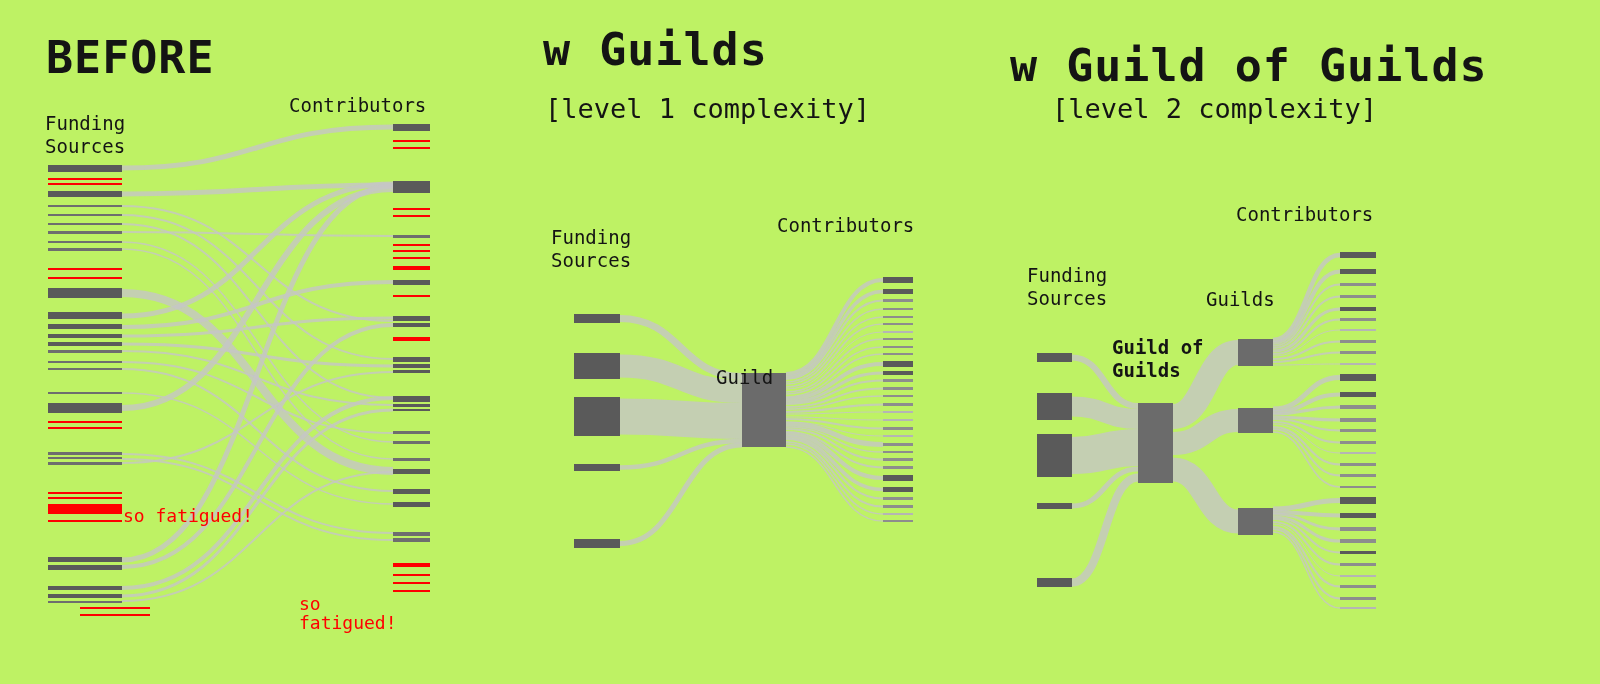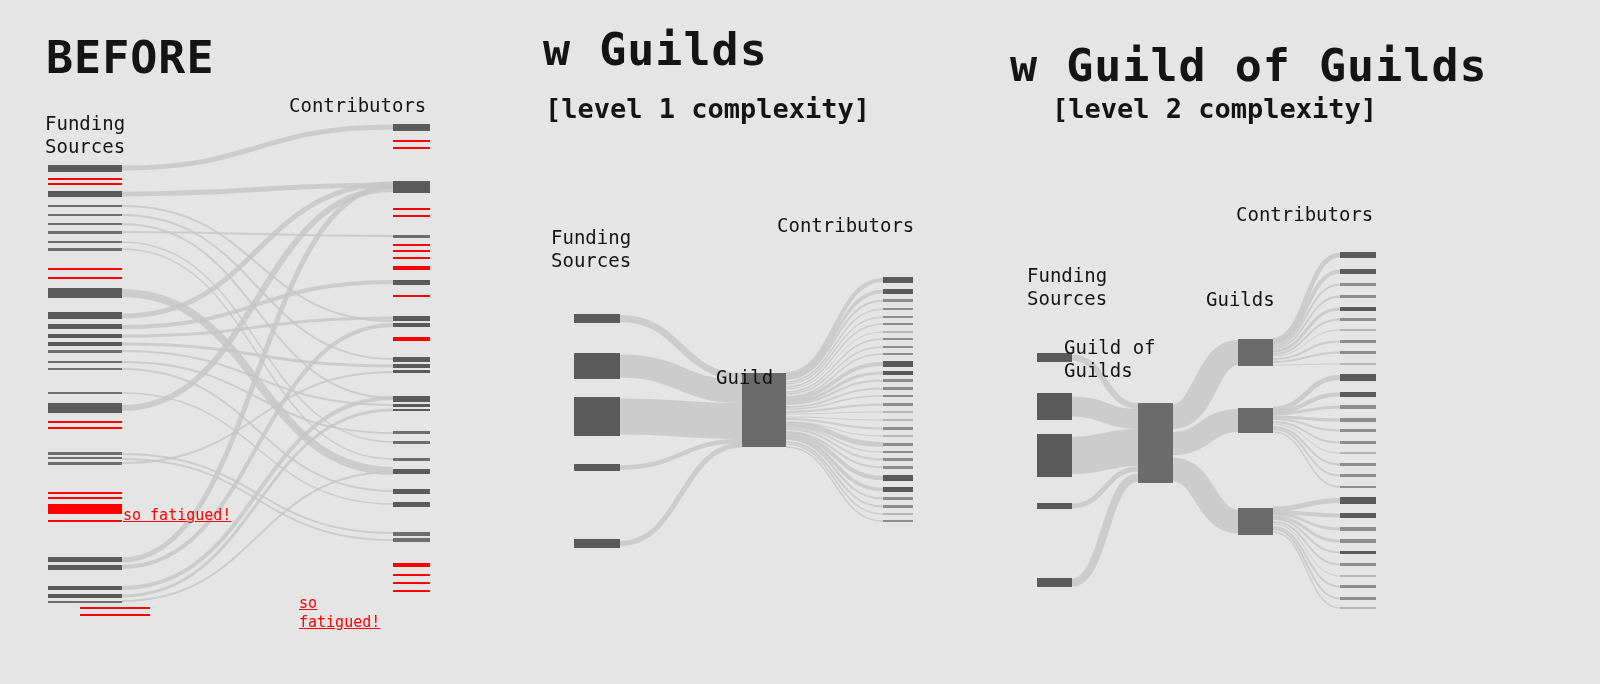--- a/index.html
+++ b/index.html
@@ -1,23 +1,23 @@
 <!DOCTYPE html>
 <html><head>
 <meta charset="utf-8">
 <style>
   html,body{margin:0;padding:0;background:#ffffff;}
-  #stage{position:relative;width:1600px;height:684px;background:#e5e5e5;overflow:hidden;
+  #stage{position:relative;width:1600px;height:684px;background:#bef264;overflow:hidden;
          font-family:"DejaVu Sans Mono",monospace;}
   #sankey-svg{position:absolute;left:0;top:0;}
   .label{position:absolute;color:#141414;white-space:pre-line;}
   .title{font-weight:bold;font-size:45px;letter-spacing:1px;line-height:48px;}
-  .sub{font-weight:bold;font-size:27px;line-height:30px;letter-spacing:0px;}
+  .sub{font-weight:normal;font-size:27px;line-height:30px;letter-spacing:0px;}
   .axis{font-size:19px;line-height:23px;}
-  .red-note{color:#ff0000;font-size:15px;line-height:19px;text-decoration:underline;}
+  .red-note{color:#ff0000;font-size:18px;line-height:19px;}
 </style>
 </head>
 <body>
 
 <div id="stage">
 
   <svg id="sankey-svg" width="1600" height="684" viewBox="0 0 1600 684">
       <path d="M 122 168 C 257.5 168 257.5 127 393 127" fill="none" stroke="#c6c6c6" stroke-width="5" opacity="0.8"></path>
       <path d="M 122 194 C 257.5 194 257.5 185 393 185" fill="none" stroke="#c6c6c6" stroke-width="5" opacity="0.8"></path>
       <path d="M 122 206 C 257.5 206 257.5 321 393 321" fill="none" stroke="#c6c6c6" stroke-width="2" opacity="0.8"></path>
@@ -280,16 +280,16 @@
 Sources</div>
   <div class="label axis" style="left:777px;top:214px;">Contributors</div>
   <div class="label axis" style="left:716px;top:324px;margin-top:42px;">Guild</div>
 
   <div class="label title" style="left:1010px;top:42px;text-align:center;">w Guild of Guilds</div>
   <div class="label sub" style="left:1012px;top:94px;margin-left:40px;">[level 2 complexity]</div>
   <div class="label axis" style="left:1027px;top:264px;">Funding
 Sources</div>
   <div class="label axis" style="left:1236px;top:203px;">Contributors</div>
   <div class="label axis" style="left:1206px;top:288px;">Guilds</div>
-  <div class="label axis" style="left:1064px;top:336px;">Guild of
+  <div class="label axis" style="left:1112px;top:336px;font-weight:bold;">Guild of
 Guilds</div>
 
 </div>
 
 </body></html>

